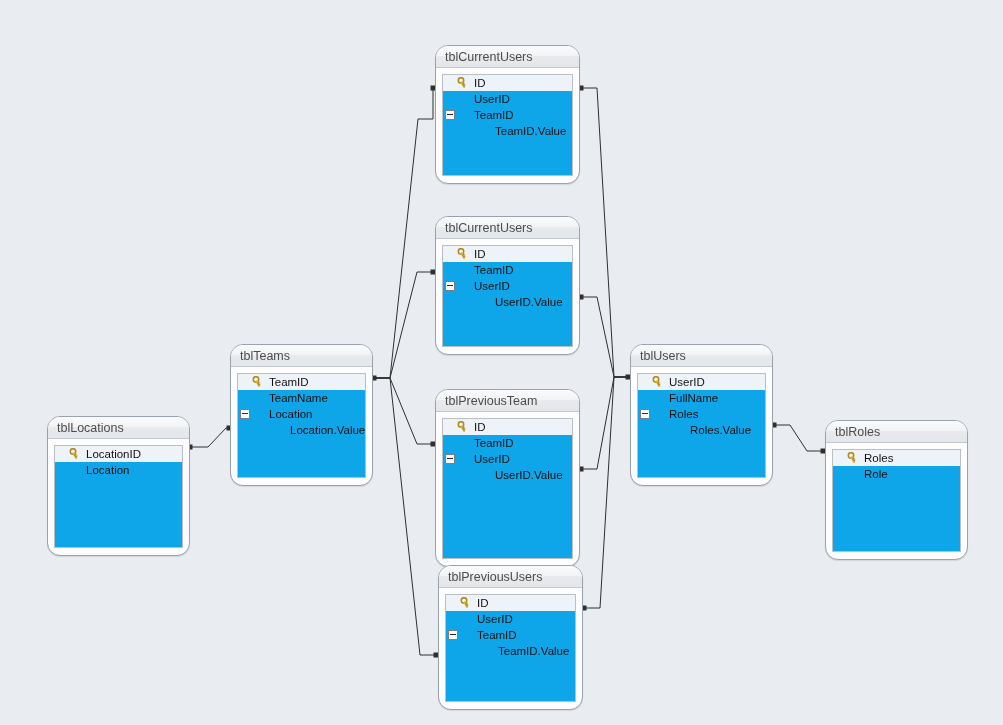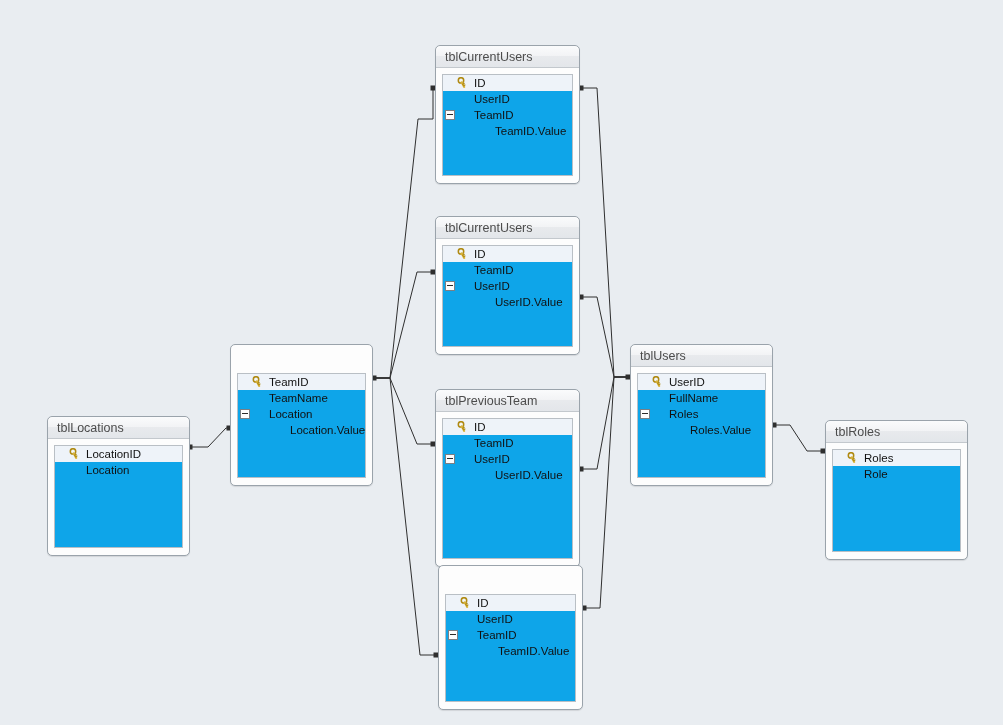--- a/index.html
+++ b/index.html
@@ -21,21 +21,21 @@
     position: absolute;
     left: 0; top: 0;
     width: 1003px; height: 725px;
     pointer-events: none;
   }
 
   
   .node {
     position: absolute;
     border: 1px solid #9aa3ab;
-    border-radius: 5px;
+    border-radius: 13px;
     background: #fdfdfd;
     box-shadow: 0 1px 1px rgba(0,0,0,0.10);
     overflow: hidden;
   }
   .node-title {
     height: 22px;
     line-height: 22px;
     padding: 0 0 0 9px;
     font-size: 12.5px;
     color: #4c4c4c;
@@ -173,34 +173,36 @@
               <path d="M4.6 5.3 L7.2 9.9" stroke="#d9b43a" stroke-width="2.1" stroke-linecap="round"></path>
               <path d="M5.6 7.2 L7.1 6.4" stroke="#b08a12" stroke-width="1.3" stroke-linecap="round"></path>
               <path d="M6.5 8.8 L7.9 8.0" stroke="#b08a12" stroke-width="1.3" stroke-linecap="round"></path>
             </svg><span>ID</span></div>
           <div class="field"><span>TeamID</span></div>
           <div class="field"><span class="expander"></span><span>UserID</span></div>
           <div class="field child"><span>UserID.Value</span></div>
         </div>
       </div>
       <div class="node" style="left: 438px; top: 565px; width: 145px; height: 145px;">
+        <div class="node-title">tblPreviousUsers</div>
         <div class="node-body">
           <div class="field pk"><svg class="key-icon" viewBox="0 0 12 12">
               <circle cx="4" cy="3.4" r="2.7" fill="none" stroke="#b08a12" stroke-width="1.5"></circle>
               <circle cx="4" cy="3.4" r="0.9" fill="#fdfbe8"></circle>
               <path d="M4.6 5.3 L7.2 9.9" stroke="#d9b43a" stroke-width="2.1" stroke-linecap="round"></path>
               <path d="M5.6 7.2 L7.1 6.4" stroke="#b08a12" stroke-width="1.3" stroke-linecap="round"></path>
               <path d="M6.5 8.8 L7.9 8.0" stroke="#b08a12" stroke-width="1.3" stroke-linecap="round"></path>
             </svg><span>ID</span></div>
           <div class="field"><span>UserID</span></div>
           <div class="field"><span class="expander"></span><span>TeamID</span></div>
           <div class="field child"><span>TeamID.Value</span></div>
         </div>
       </div>
       <div class="node" style="left: 230px; top: 344px; width: 143px; height: 142px;">
+        <div class="node-title">tblTeams</div>
         <div class="node-body">
           <div class="field pk"><svg class="key-icon" viewBox="0 0 12 12">
               <circle cx="4" cy="3.4" r="2.7" fill="none" stroke="#b08a12" stroke-width="1.5"></circle>
               <circle cx="4" cy="3.4" r="0.9" fill="#fdfbe8"></circle>
               <path d="M4.6 5.3 L7.2 9.9" stroke="#d9b43a" stroke-width="2.1" stroke-linecap="round"></path>
               <path d="M5.6 7.2 L7.1 6.4" stroke="#b08a12" stroke-width="1.3" stroke-linecap="round"></path>
               <path d="M6.5 8.8 L7.9 8.0" stroke="#b08a12" stroke-width="1.3" stroke-linecap="round"></path>
             </svg><span>TeamID</span></div>
           <div class="field"><span>TeamName</span></div>
           <div class="field"><span class="expander"></span><span>Location</span></div>

